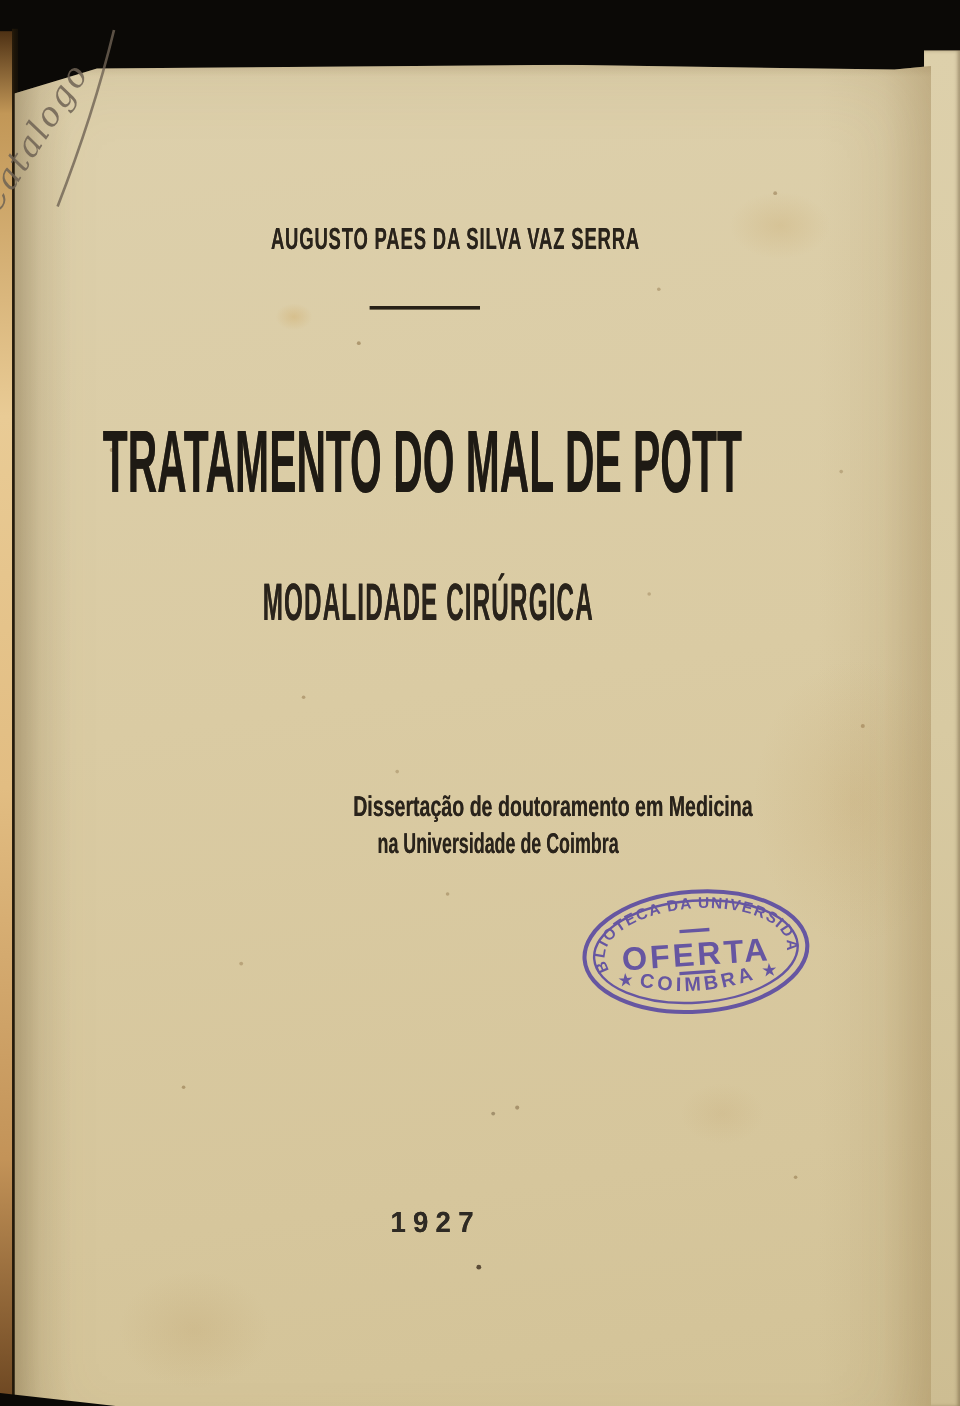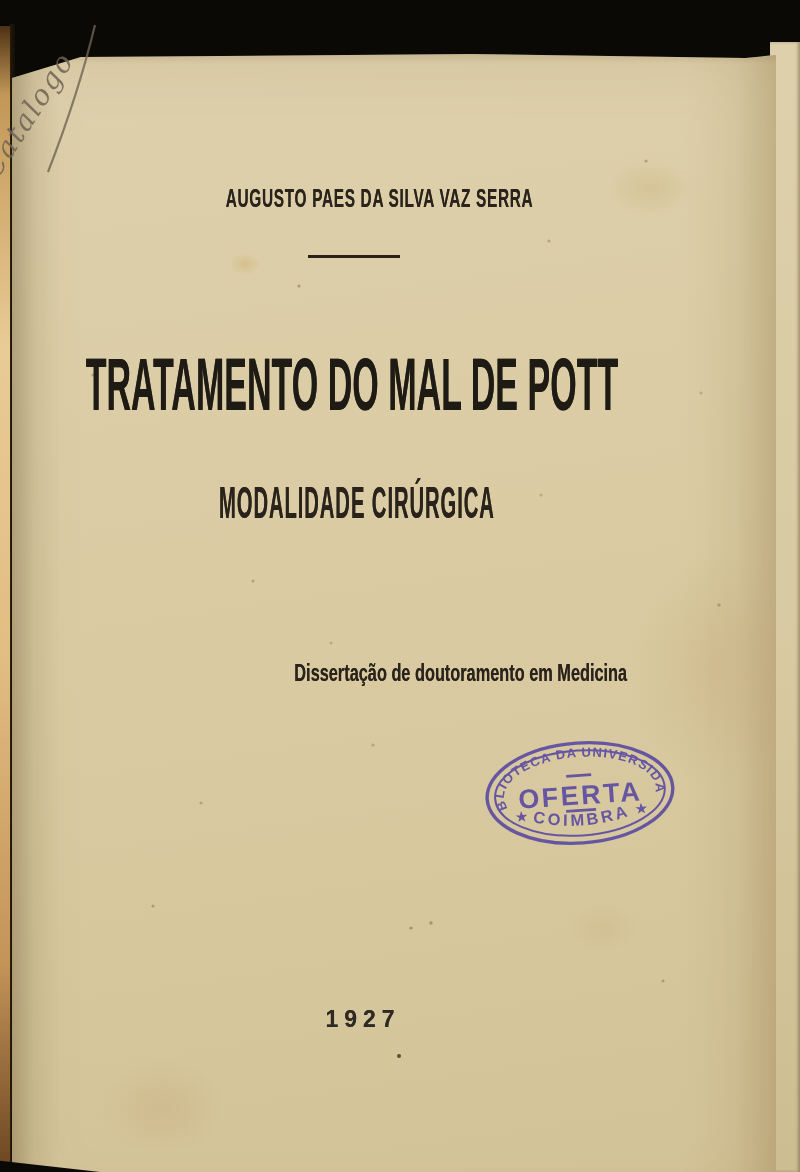--- a/index.html
+++ b/index.html
@@ -121,20 +121,23 @@
       <span class="cx">TRATAMENTO DO MAL DE POTT</span>
     </div>
 
     <div class="tblock subtitle">
       <span class="cx">MODALIDADE CIRÚRGICA</span>
     </div>
 
     <div class="tblock imprint1">
       <span class="cx">Dissertação de doutoramento em Medicina</span>
     </div>
+    <div class="tblock imprint2">
+      <span class="cx">na Universidade de Coimbra</span>
+    </div>
 
     <svg class="stamp" viewBox="0 0 200 112">
       <defs>
         <path id="topArc" d="M 25.2,61.3 A 76 36 0 1 1 174.8,61.3" fill="none"></path>
         <path id="botArc" d="M 52,81 Q 100,94 148,81" fill="none"></path>
       </defs>
       <g transform="rotate(-4 100 56)" fill="none" stroke="#5a4aa2" font-family="Liberation Sans, sans-serif" font-weight="bold">
         <ellipse cx="100" cy="55" rx="93" ry="50" stroke-width="3.4"></ellipse>
         <ellipse cx="100" cy="55" rx="85" ry="42.5" stroke-width="2"></ellipse>
         <text font-size="13" letter-spacing="1.2" fill="#5a4aa2" stroke="none">

